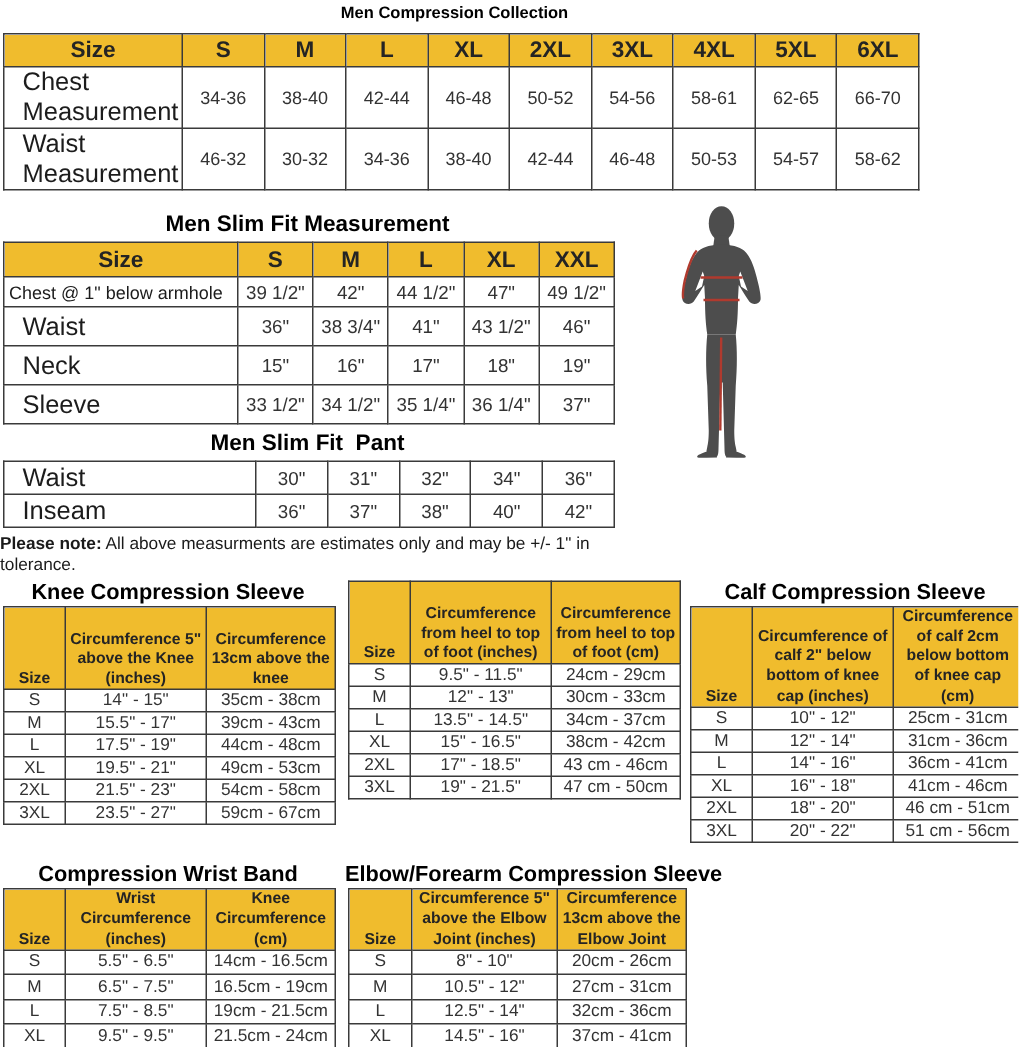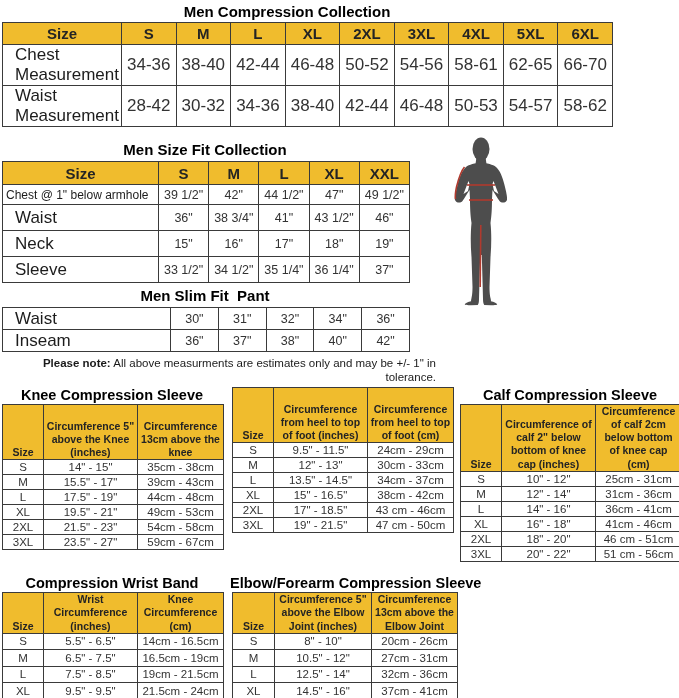--- a/index.html
+++ b/index.html
@@ -7,49 +7,49 @@
     --border-dark:#3a3a3a;
     --accent-red:#B03A2E;
     --figure-gray:#4d4d4d;
     --text-dark:#333333;
   }
   html,body{margin:0;padding:0;background:#fff;}
   body{font-family:"Liberation Sans",sans-serif;color:var(--text-dark);}
   .canvas{position:relative;width:679px;height:698px;background:#ffffff;overflow:hidden;}
 
   .ttl{font-weight:700;color:#000;white-space:pre-wrap;text-align:center;}
-  .ttl1{width:574px;padding-top:3px;height:19px;font-size:15px;}
+  .ttl1{width:574px;padding-top:3px;height:19px;font-size:11px;padding-left:16px;}
   .ttl2{width:410px;margin-top:14px;height:20px;font-size:15px;}
   .ttl3{width:410px;margin-top:4px;height:20px;font-size:15px;}
   .ttlS{font-size:14.5px;height:16px;margin-bottom:1px;white-space:nowrap;}
 
   table.sz{border-collapse:collapse;table-layout:fixed;margin-left:2px;}
   table.sz th,table.sz td{border:1px solid var(--border-dark);padding:0 2px;text-align:center;overflow:hidden;}
   table.sz th{background:var(--header-gold);font-weight:700;color:#242424;}
   table.sz td{color:var(--text-dark);background:#fff;}
 
   .t-compression{width:611px;}
   .t-compression .c0{width:114px;}
   .t-compression th{font-size:15px;height:21px;}
-  .t-compression td{height:20px;font-size:17px;}
+  .t-compression td{height:20px;font-size:12px;}
 
   .t-slimfit{width:408px;}
   .t-slimfit .c0{width:151px;}
   .t-slimfit th{font-size:15px;height:22px;}
   .t-slimfit td{height:25px;font-size:12.5px;}
   .t-slimfit tbody tr:first-child td{height:19px;}
   .t-slimfit tbody tr:first-child td.c0{font-size:12px;padding-left:3px;}
 
   .t-pant{width:408px;}
   .t-pant .c0{width:153px;}
   .t-pant td{height:21px;font-size:12.5px;}
 
   .t-compression td.c0,.t-slimfit td.c0,.t-pant td.c0{text-align:left;padding-left:12px;font-size:17px;color:#1c1c1c;}
 
-  .note{width:436px;margin-top:4px;text-align:right;font-size:11.5px;color:#1a1a1a;line-height:1.22;}
+  .note{width:436px;margin-top:4px;text-align:left;font-size:11.5px;color:#1a1a1a;line-height:1.22;}
   .note .b{font-weight:700;}
 
   .trow{display:flex;align-items:flex-start;}
   .rowA{margin-top:3px;}
   .rowB{margin-top:13px;}
   .tblk{margin-left:6px;}
   .tblk:first-child{margin-left:0;}
   .rowA .tblk:nth-child(3){margin-left:4px;}
 
   .t-small{width:222px;margin-left:0;}
@@ -97,34 +97,34 @@
           <td class="c3">42-44</td>
           <td class="c4">46-48</td>
           <td class="c5">50-52</td>
           <td class="c6">54-56</td>
           <td class="c7">58-61</td>
           <td class="c8">62-65</td>
           <td class="c9">66-70</td>
         </tr>
         <tr>
           <td class="c0">Waist Measurement</td>
-          <td class="c1">28-42</td>
+          <td class="c1">46-32</td>
           <td class="c2">30-32</td>
           <td class="c3">34-36</td>
           <td class="c4">38-40</td>
           <td class="c5">42-44</td>
           <td class="c6">46-48</td>
           <td class="c7">50-53</td>
           <td class="c8">54-57</td>
           <td class="c9">58-62</td>
         </tr>
       </tbody>
     </table>
 
-  <div class="ttl ttl2">Men Size Fit Collection</div>
+  <div class="ttl ttl2">Men Slim Fit Measurement</div>
   <table class="sz t-slimfit">
       <thead>
         <tr>
           <th class="c0">Size</th>
           <th class="c1">S</th>
           <th class="c2">M</th>
           <th class="c3">L</th>
           <th class="c4">XL</th>
           <th class="c5">XXL</th>
         </tr>

